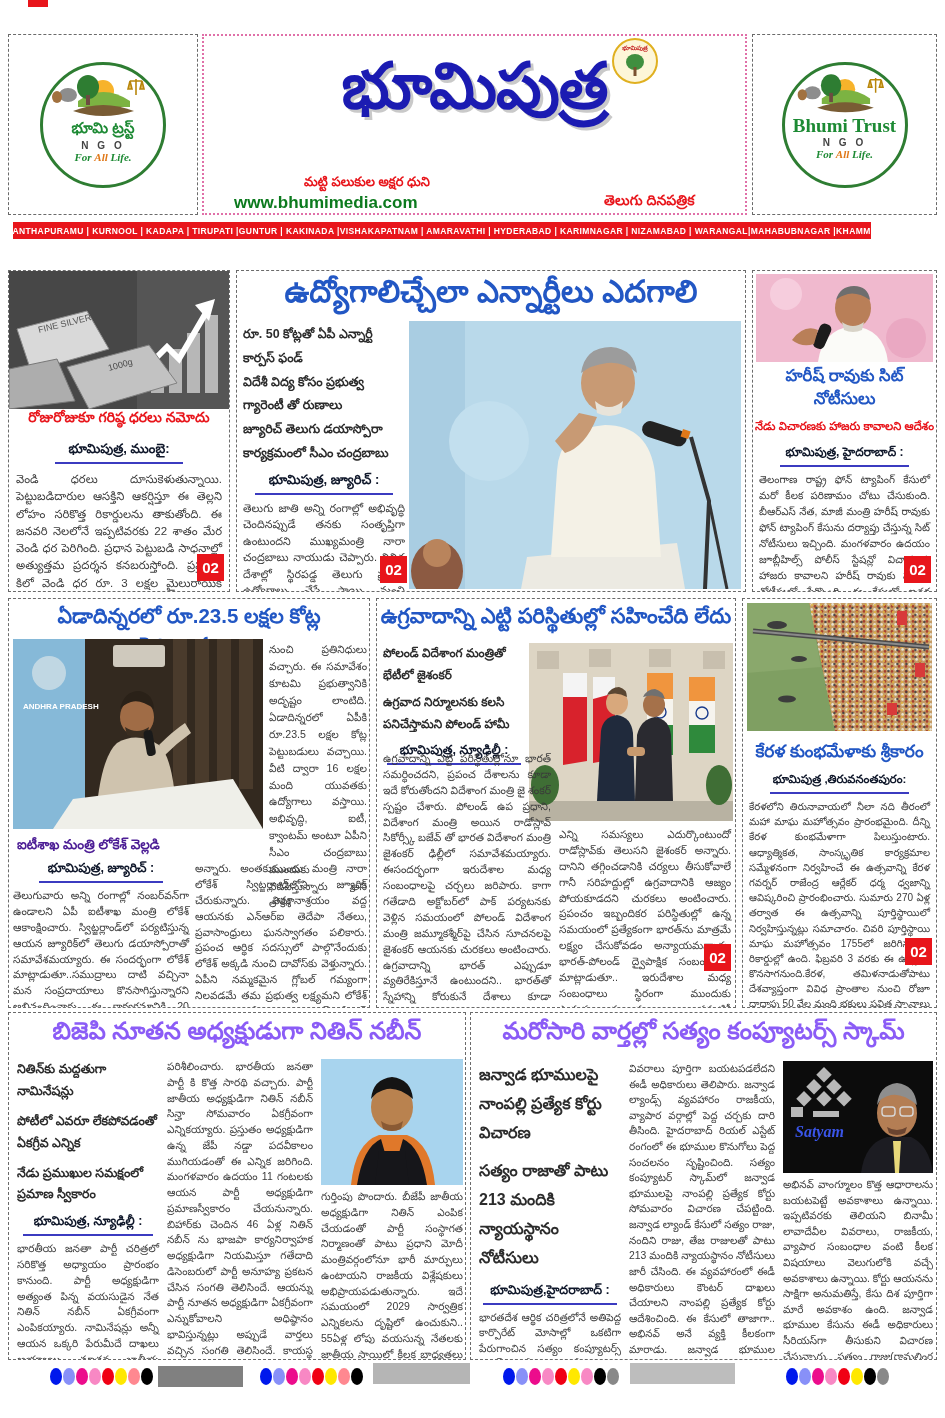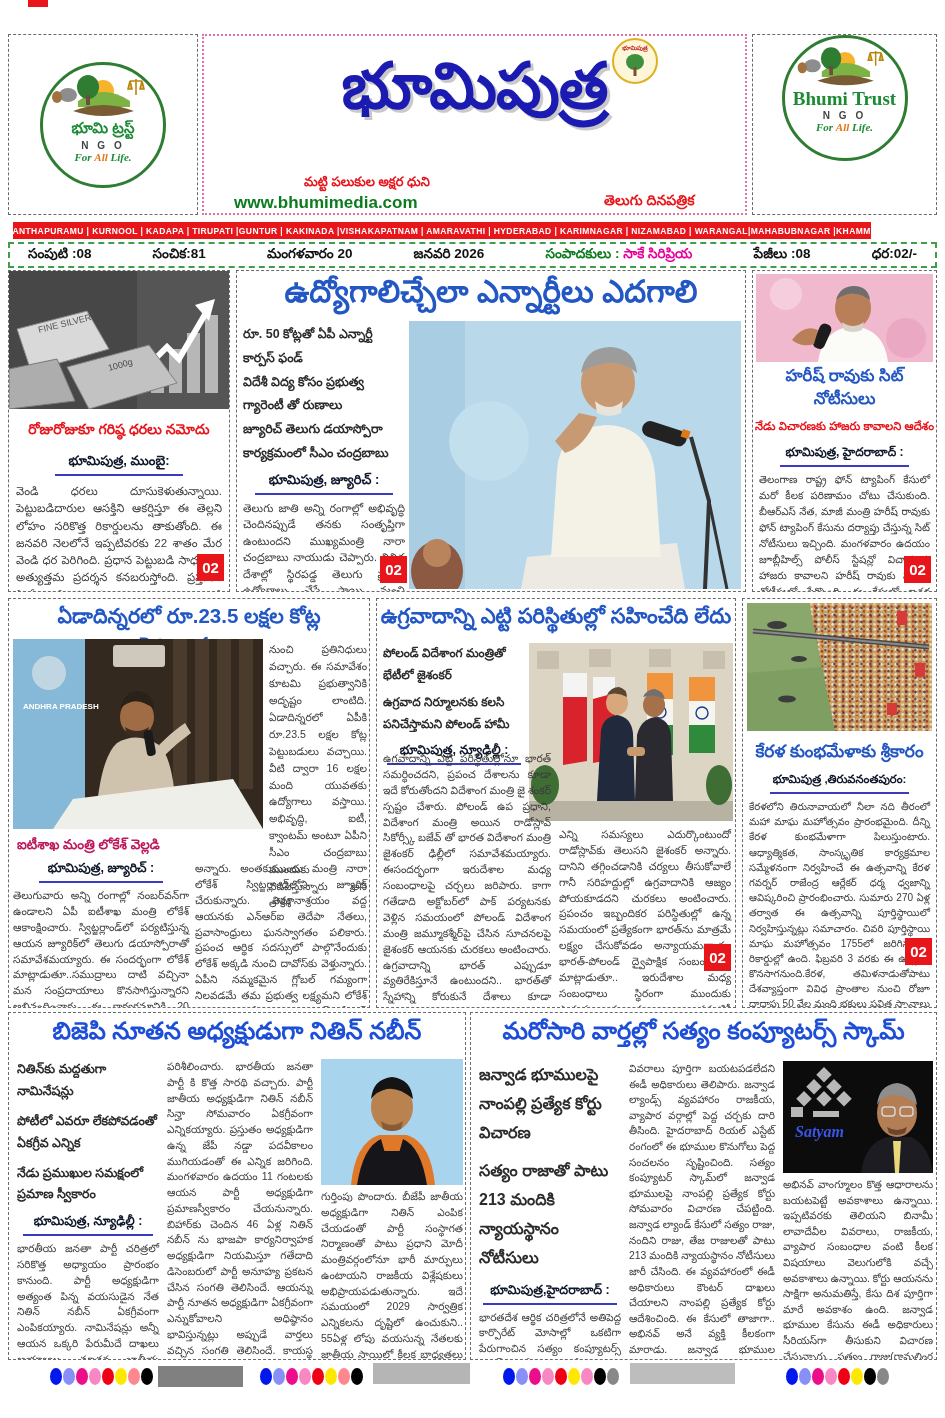--- a/index.html
+++ b/index.html
@@ -24,29 +24,29 @@
   .masthead-type { color:#e8151b; font-weight:bold; font-size:14px; }
 
   .cities { background:#e8151b; color:#fff; font-weight:bold; font-size:8.5px; display:flex; align-items:center; justify-content:center; letter-spacing:.4px; white-space:nowrap; }
   .infobar { display:flex; align-items:center; justify-content:space-between; padding:0 18px; font-size:13.5px; font-weight:bold; color:#111; }
   .infobar .ed-label { color:#0c7a1e; }
   .infobar .ed-name { color:#e8009a; }
 
   
   .article { position:absolute; overflow:hidden; }
   .h-blue { color:#2257c4; font-weight:800; text-align:center; }
-  .h-green { color:#1d4ed8; font-weight:800; text-align:center; }
+  .h-green { color:#8b5cf6; font-weight:800; text-align:center; }
   .subhead { color:#e8151b; font-weight:bold; text-align:center; }
   .byline { color:#0f172a; font-weight:bold; text-align:center; }
   .rule { height:2px; background:#3b3bc0; width:58%; margin:3px auto 5px; }
   .bodytext { font-size:11px; line-height:1.5; text-align:justify; color:#3a3a3a; }
   .bullets div { font-weight:bold; color:#2c2c2c; text-align:left; }
   .pref { position:absolute; background:#e8151b; color:#fff; font-weight:bold; width:27px; height:27px; display:flex; align-items:center; justify-content:center; font-size:15px; }
   .photo { display:block; }
-  .caption-red { color:#be185d; font-weight:bold; }
+  .caption-red { color:#4c1d95; font-weight:bold; }
 
   
   .dotgroup { position:absolute; display:flex; align-items:center; }
   .dot { width:12px; height:17px; border-radius:50%; margin-right:1px; flex:0 0 auto; }
   .fbar { position:absolute; height:21px; }
   .corner-mark { position:absolute; background:#e8151b; }
 </style>
 </head>
 <body>
 
@@ -81,49 +81,40 @@
       <svg width="26" height="26" viewBox="0 0 26 26">
           <ellipse cx="13" cy="9" rx="9" ry="8" fill="#3f8f3f"></ellipse>
           <rect x="11.5" y="14" width="3" height="9" fill="#7a5230"></rect>
         </svg>
     </div>
     <div class="abs masthead-sub" style="left:100px;top:138px;">మట్టి పలుకుల అక్షర ధుని</div>
     <div class="abs masthead-web" style="left:30px;top:157px;">www.bhumimedia.com</div>
     <div class="abs masthead-type" style="left:400px;top:156px;">తెలుగు దినపత్రిక</div>
   </div>
 
-  <div class="abs dash" style="left:752px;top:34px;width:185px;height:181px;display:flex;align-items:flex-start;justify-content:center;">
+  <div class="abs dash" style="left:752px;top:34px;width:185px;height:181px;display:flex;align-items:center;justify-content:center;">
     <div class="logo-circle" style="width:126px;height:126px;">
       <svg width="110" height="52" viewBox="0 0 110 56">
         <circle cx="55" cy="26" r="11" fill="#f7b32b"></circle>
         <path d="M30,36 Q55,18 82,36 L82,42 L30,42 Z" fill="#7cb342"></path>
         <ellipse cx="40" cy="22" rx="11" ry="12" fill="#2e7d32"></ellipse>
         <rect x="38" y="30" width="4" height="10" fill="#6d4c41"></rect>
         <ellipse cx="20" cy="30" rx="9" ry="7" fill="#8d8d8d"></ellipse>
         <ellipse cx="9" cy="32" rx="5" ry="6" fill="#a1713f"></ellipse>
         <path d="M88,14 l0,16 M82,16 l12,0 M82,16 l-2,8 l4,0 z M94,16 l-2,8 l4,0 z" stroke="#b8860b" stroke-width="1.6" fill="#e9c46a"></path>
         <path d="M25,46 Q55,34 86,46 Q55,56 25,46 Z" fill="#795c34"></path>
       </svg>
       <div class="logo-name-en">Bhumi Trust</div>
       <div class="logo-ngo">N G O</div>
       <div class="logo-tag"><span>For </span><b>All </b><span>Life.</span></div>
     </div>
   </div>
 
   <div class="abs cities" style="left:13px;top:222px;width:858px;height:17px;">ANANTHAPURAMU | KURNOOL |  KADAPA | TIRUPATI |GUNTUR | KAKINADA |VISHAKAPATNAM | AMARAVATHI | HYDERABAD | KARIMNAGAR | NIZAMABAD | WARANGAL|MAHABUBNAGAR |KHAMMAM</div>
 
-  <div class="abs greendash infobar" style="left:8px;top:242px;width:929px;height:26px;">
-    <span>సంపుటి :08</span>
-    <span>సంచిక:81</span>
-    <span>మంగళవారం 20</span>
-    <span>జనవరి 2026</span>
-    <span><span class="ed-label">సంపాదకులు :</span> <span class="ed-name">సాకే సిరిప్రియ</span></span>
-    <span>పేజీలు :08</span>
-    <span>ధర:02/-</span>
-  </div>
 
   <div class="article dash" style="left:8px;top:270px;width:222px;height:322px;">
     <svg class="photo" width="220" height="138" viewBox="0 0 220 138">
       <rect width="220" height="138" fill="#474747"></rect>
       <rect x="128" width="92" height="138" fill="#555555"></rect>
       <g fill="#c9c9c9" opacity="0.85">
         <rect x="142" y="96" width="13" height="26"></rect>
           <rect x="160" y="78" width="13" height="44"></rect>
           <rect x="178" y="62" width="13" height="60"></rect>
           <rect x="196" y="44" width="13" height="78"></rect>
@@ -131,21 +122,21 @@
       <path d="M130,104 L158,76 L170,88 L198,40" stroke="#ffffff" stroke-width="6" fill="none"></path>
       <path d="M186,34 L206,28 L200,50 Z" fill="#ffffff"></path>
       <g>
         <path d="M8,58 L78,40 L100,78 L22,100 Z" fill="#d9d9d9" stroke="#8a8a8a"></path>
         <path d="M58,96 L140,74 L168,112 L80,138 Z" fill="#c2c2c2" stroke="#808080"></path>
         <path d="M0,98 L48,88 L66,130 L0,138 Z" fill="#adadad" stroke="#787878"></path>
         <text x="30" y="62" font-size="9" fill="#555" transform="rotate(-14 30 62)">FINE SILVER</text>
         <text x="100" y="100" font-size="9" fill="#4a4a4a" transform="rotate(-15 100 100)">1000g</text>
       </g>
     </svg>
-    <div class="subhead" style="font-size:14px;margin-top:12px;">రోజురోజుకూ గరిష్ఠ ధరలు నమోదు</div>
+    <div class="subhead" style="font-size:14px;">రోజురోజుకూ గరిష్ఠ ధరలు నమోదు</div>
     <div class="byline" style="font-size:13px;margin-top:12px;">భూమిపుత్ర, ముంబై:</div>
     <div class="rule"></div>
     <div class="bodytext" style="padding:2px 7px;font-size:11.5px;">వెండి ధరలు దూసుకెళుతున్నాయి. పెట్టుబడిదారుల ఆసక్తిని ఆకర్షిస్తూ ఈ తెల్లని లోహం సరికొత్త రికార్డులను తాకుతోంది. ఈ జనవరి నెలలోనే ఇప్పటివరకు 22 శాతం మేర వెండి ధర పెరిగింది. ప్రధాన పెట్టుబడి సాధనాల్లో అత్యుత్తమ ప్రదర్శన కనబరుస్తోంది. ప్రస్తుతం కిలో వెండి ధర రూ. 3 లక్షల మైలురాయికి అత్యంత</div>
     <div class="pref" style="right:5px;bottom:10px;">02</div>
   </div>
 
   <div class="article dash" style="left:236px;top:270px;width:510px;height:322px;">
     <div class="h-blue" style="font-size:31px;margin-top:3px;">ఉద్యోగాలిచ్చేలా ఎన్నార్టీలు ఎదగాలి</div>
     <div class="abs" style="left:6px;top:52px;width:162px;">
       <div class="bullets" style="font-size:12.5px;line-height:1.9;">

